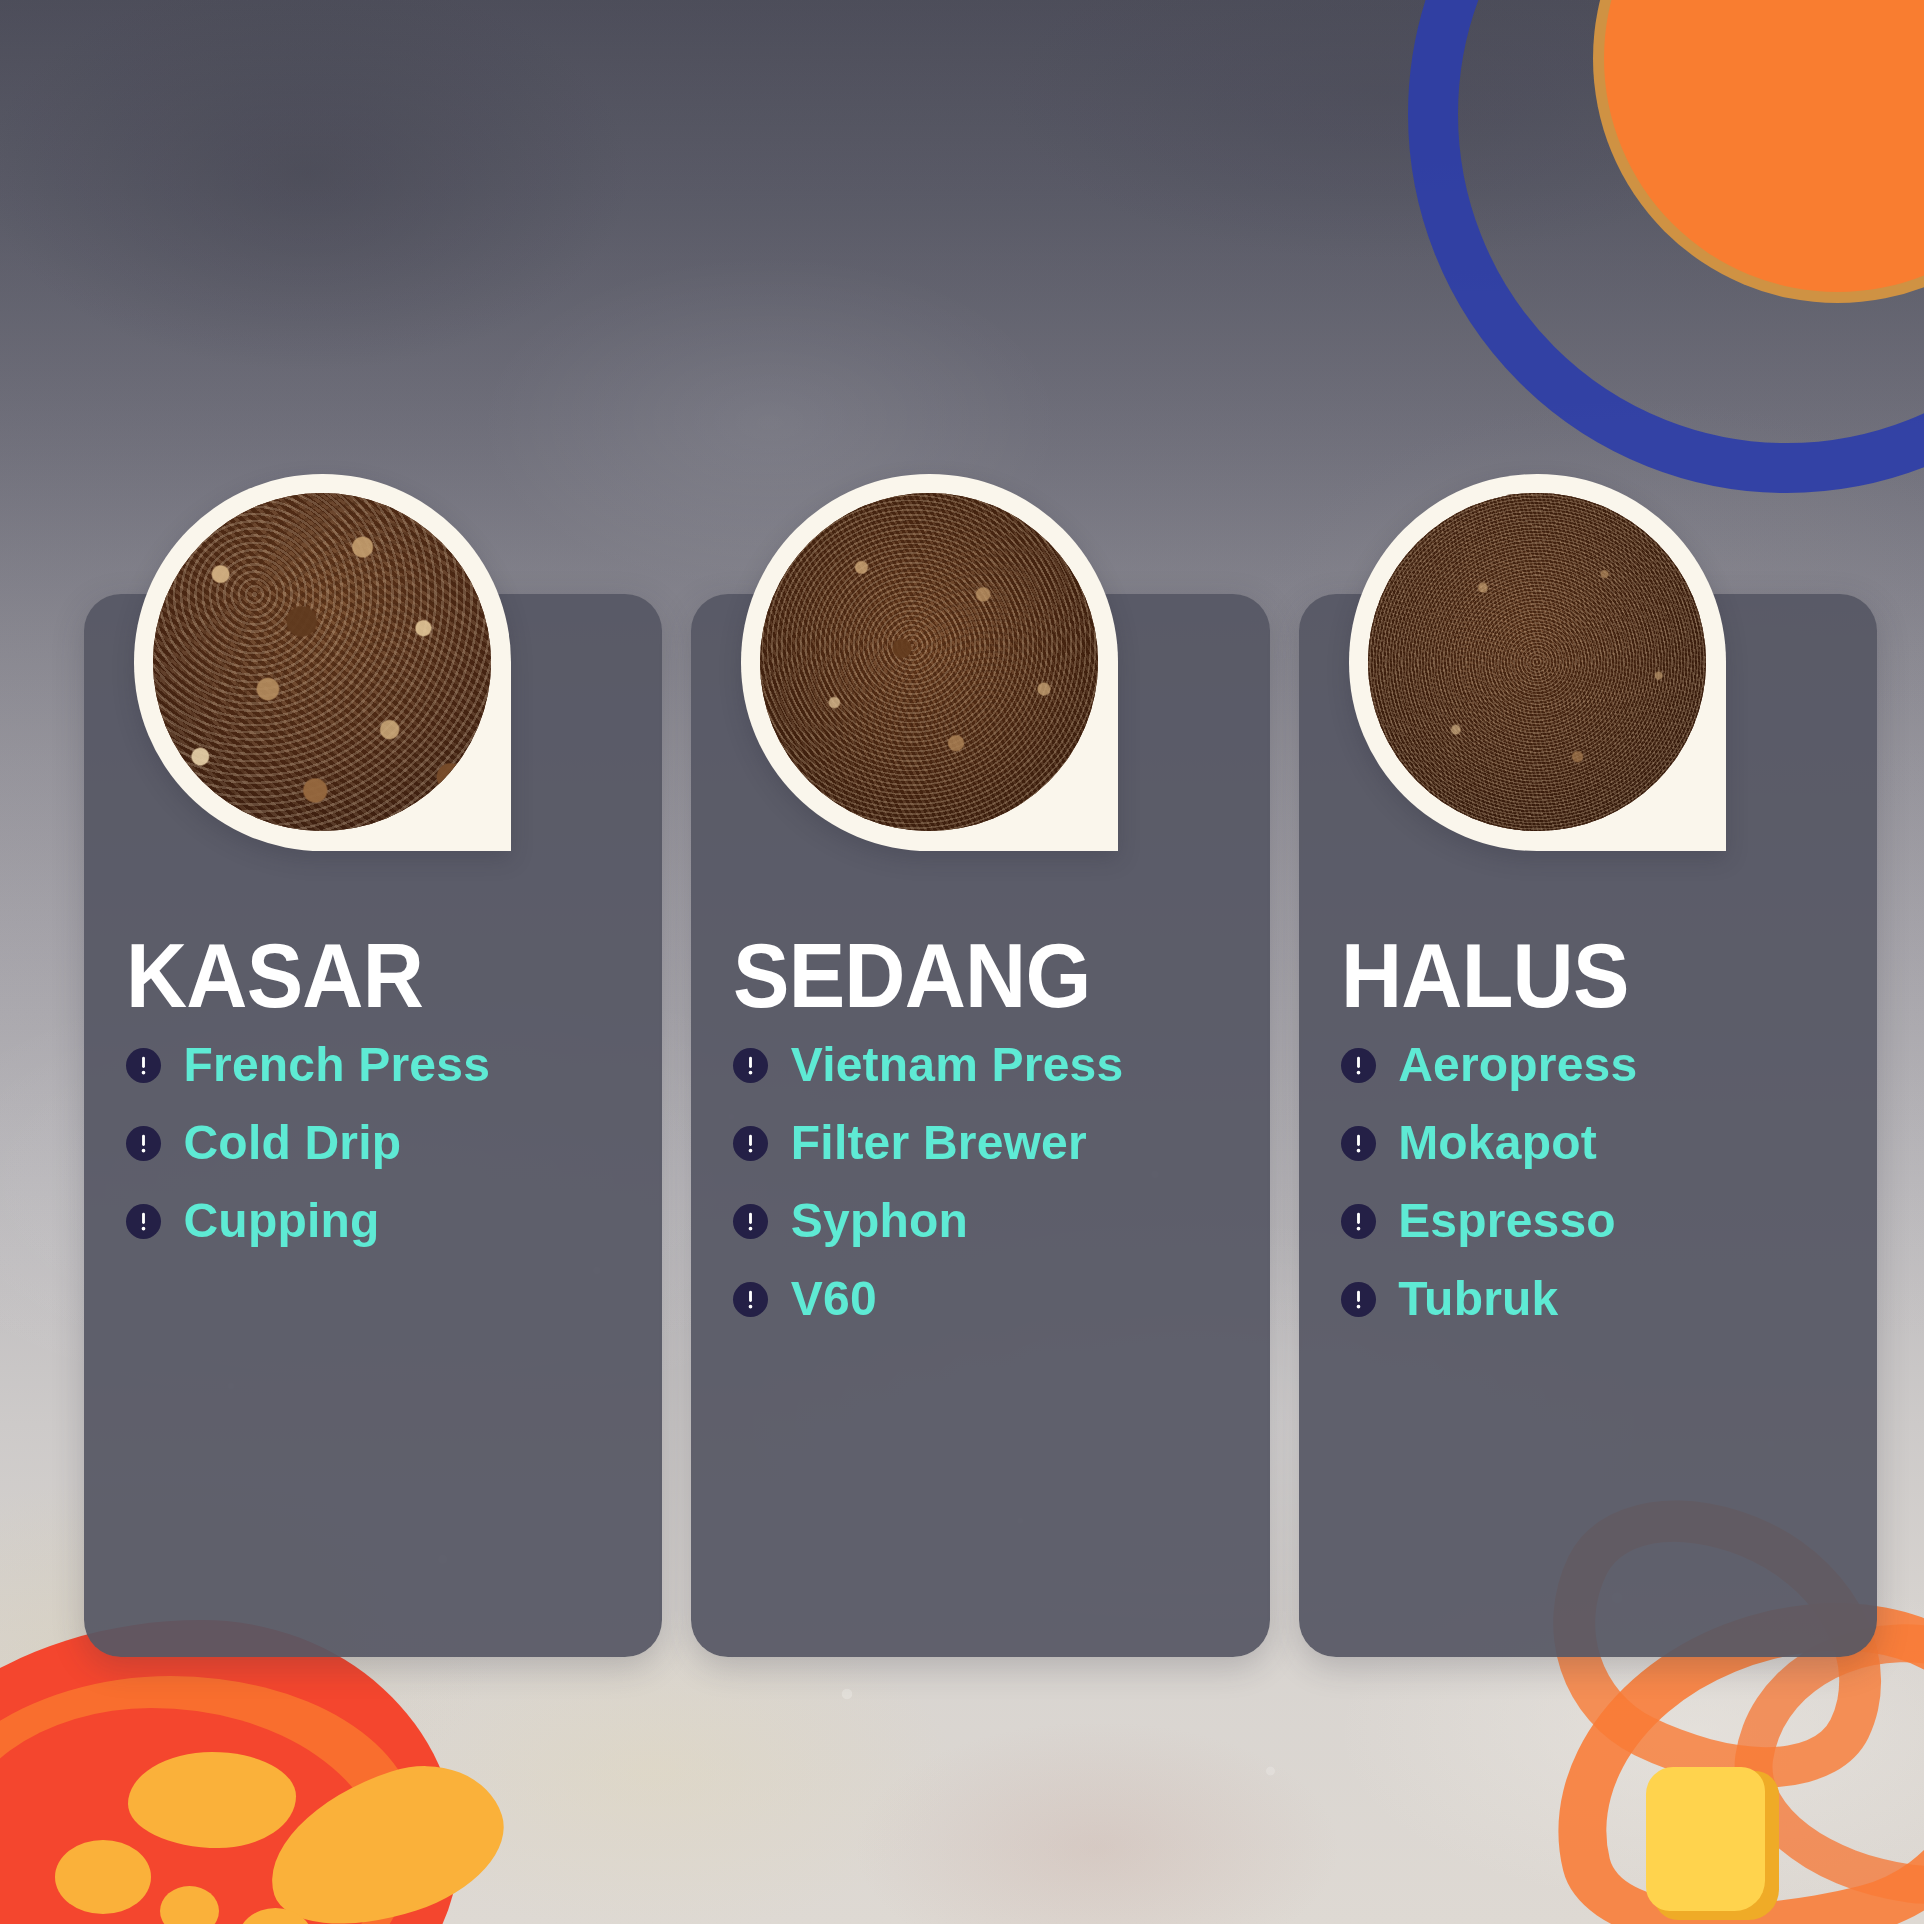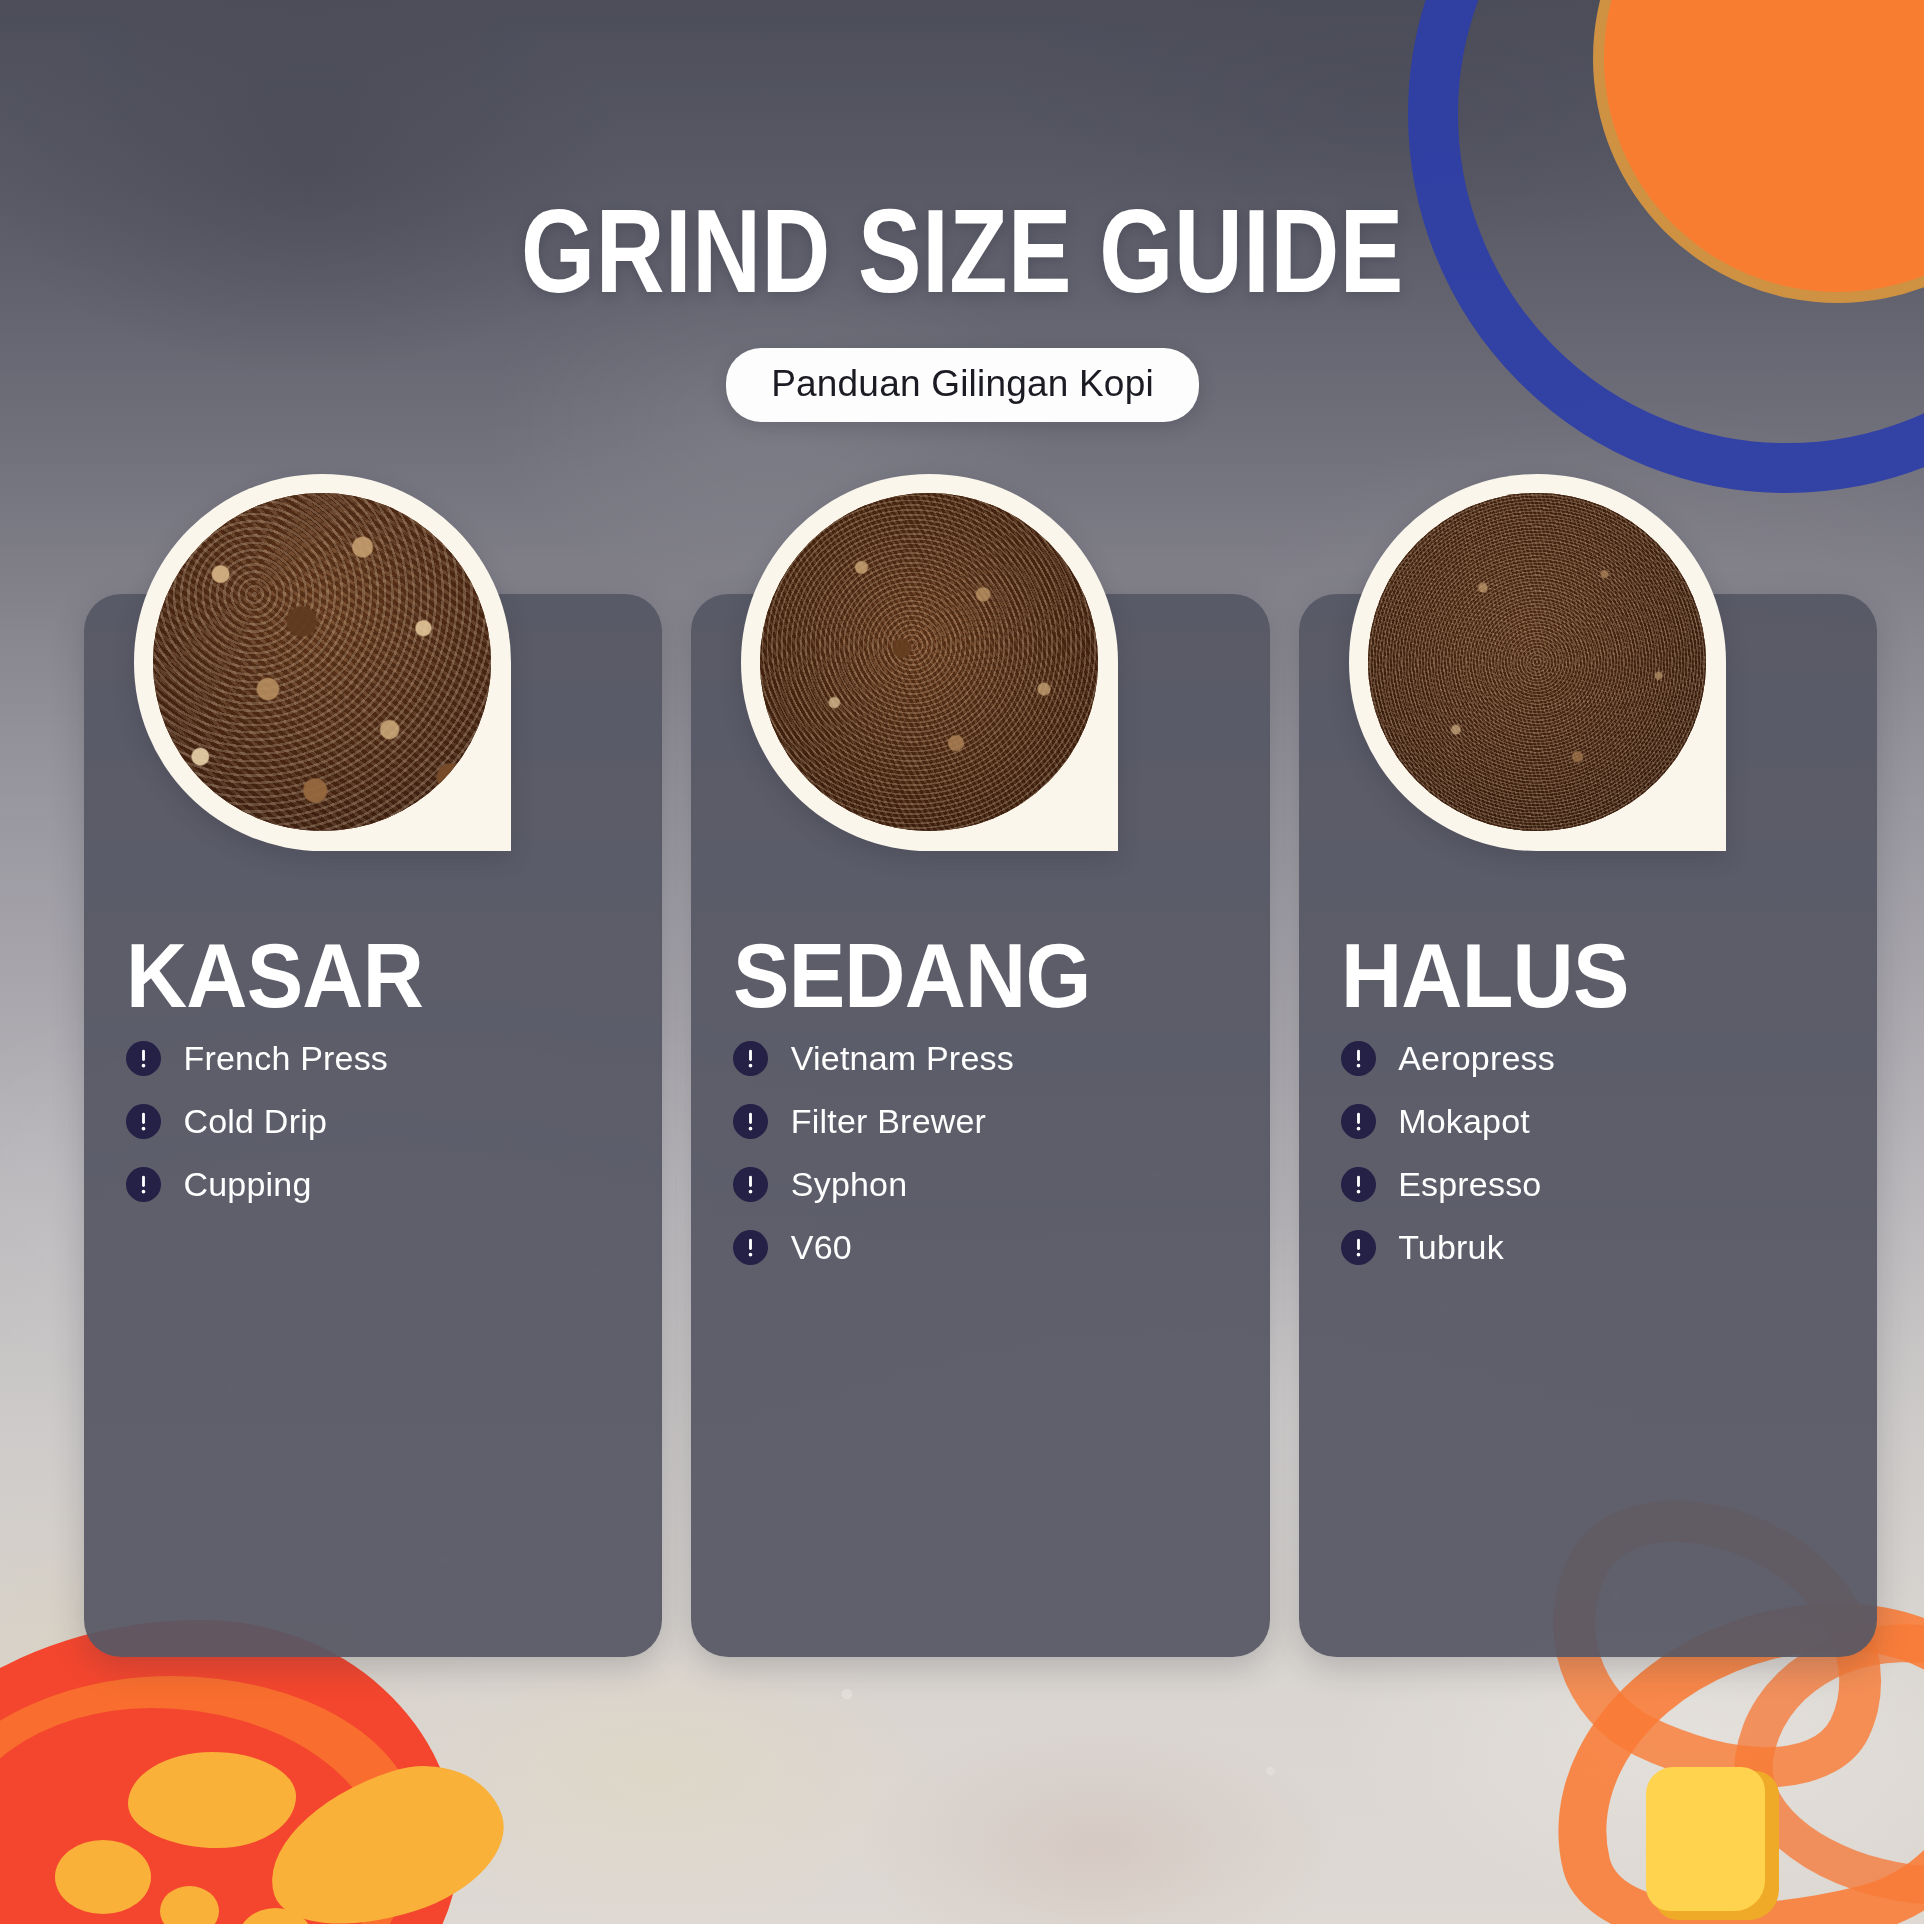--- a/index.html
+++ b/index.html
@@ -351,24 +351,24 @@
     width: 35px;
     height: 35px;
     border-radius: 50%;
     background: #242046;
     display: flex;
     align-items: center;
     justify-content: center;
   }
   .bullet-icon svg { display: block; }
   .brew-label {
-    color: #ffffff;
-    font-size: 34px;
+    color: #5eead4;
+    font-size: 48px;
     line-height: 1.06;
-    font-weight: 400;
+    font-weight: 700;
     letter-spacing: 0.2px;
     white-space: nowrap;
   }
 </style>
 </head>
 <body>
 
 <div id="poster">
 
   <div class="bg-base"></div>
@@ -389,24 +389,20 @@
   <div class="corner bl-yellow2"></div>
   <div class="corner bl-yellow3"></div>
   <div class="corner bl-yellow4"></div>
 
   <div class="corner br-swirl3"></div>
   <div class="corner br-swirl1"></div>
   <div class="corner br-swirl2"></div>
   <div class="corner br-yellow-shadow"></div>
   <div class="corner br-yellow-tab"></div>
 
-  <div class="header">
-    <h1 class="poster-title">GRIND SIZE GUIDE</h1>
-    <div><span class="subtitle-pill">Panduan Gilingan Kopi</span></div>
-  </div>
 
   <div class="cards">
 
     <div class="card">
       <div class="grind-badge">
         <div class="grind-photo">
           <div class="tex tex-coarse"></div>
         </div>
       </div>
       <h2 class="card-title">KASAR</h2>

